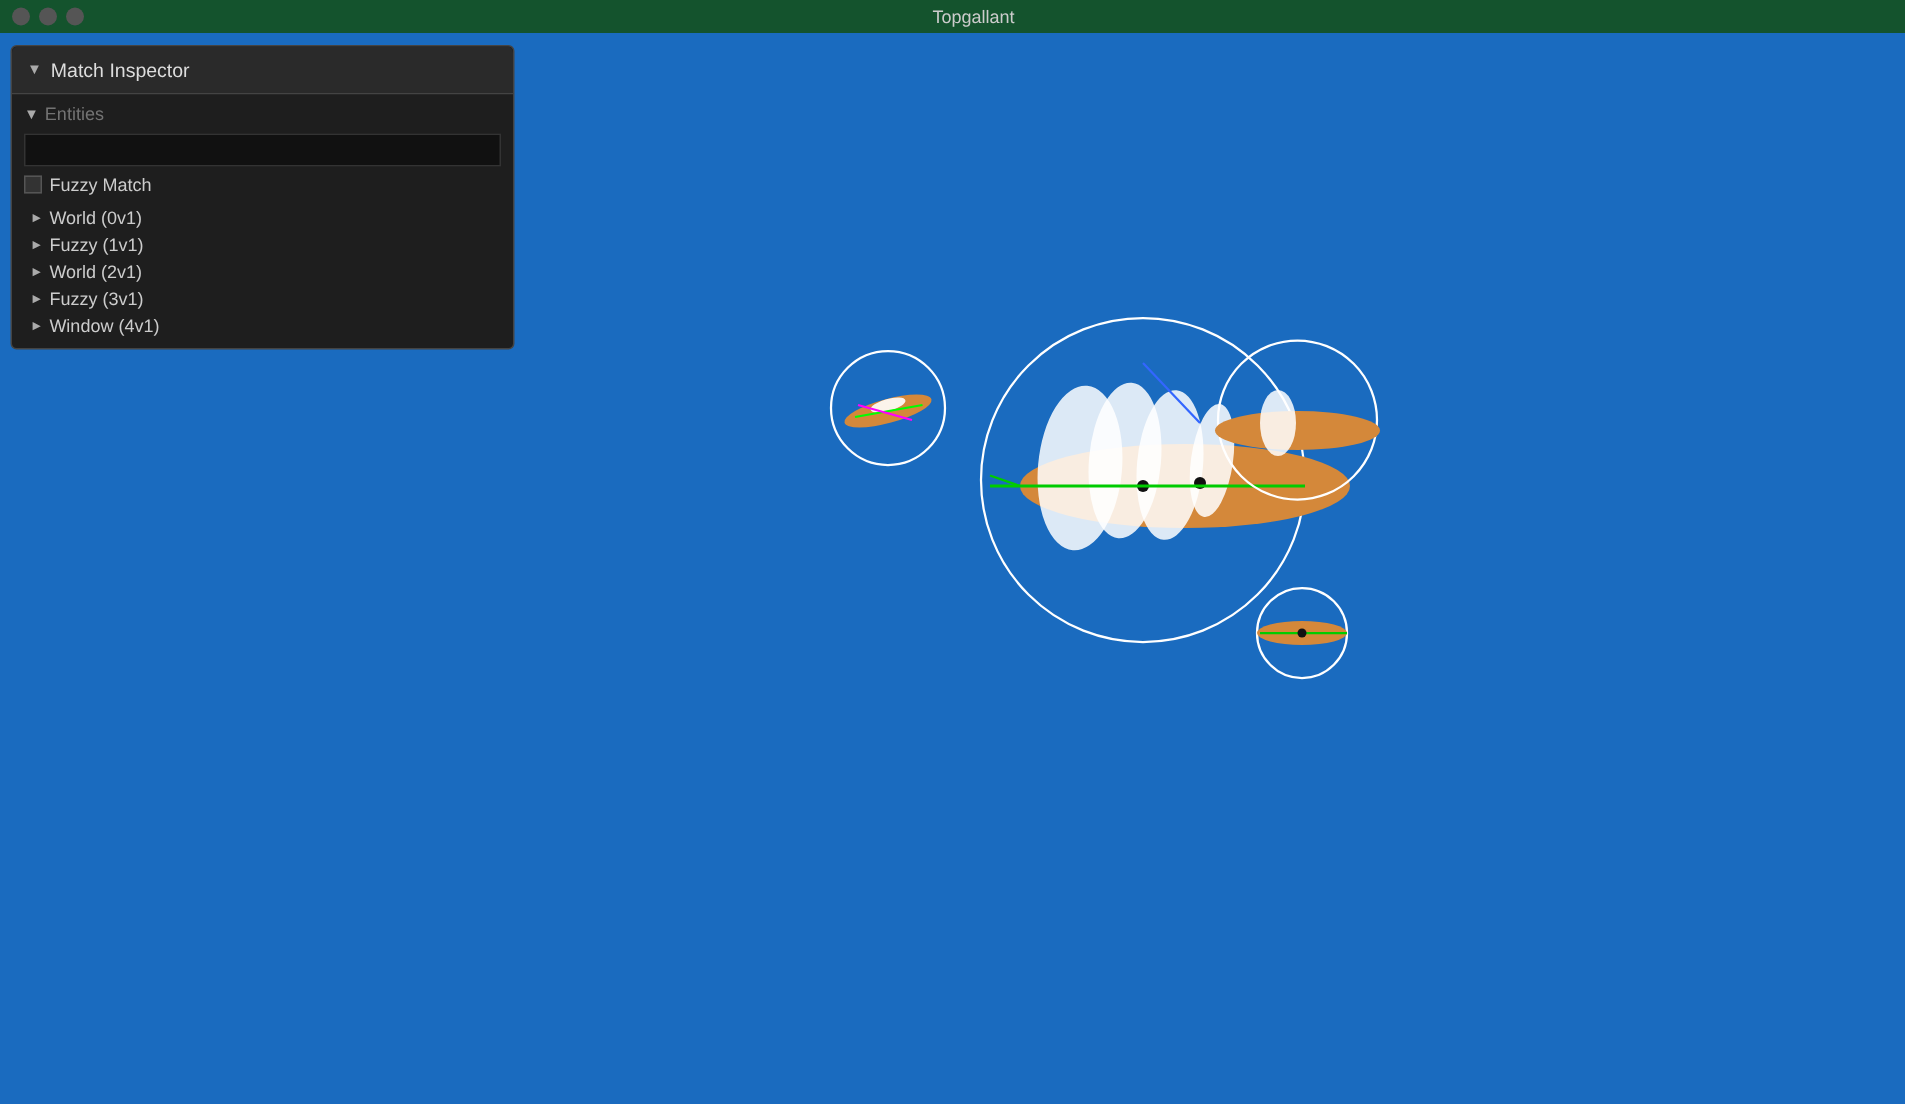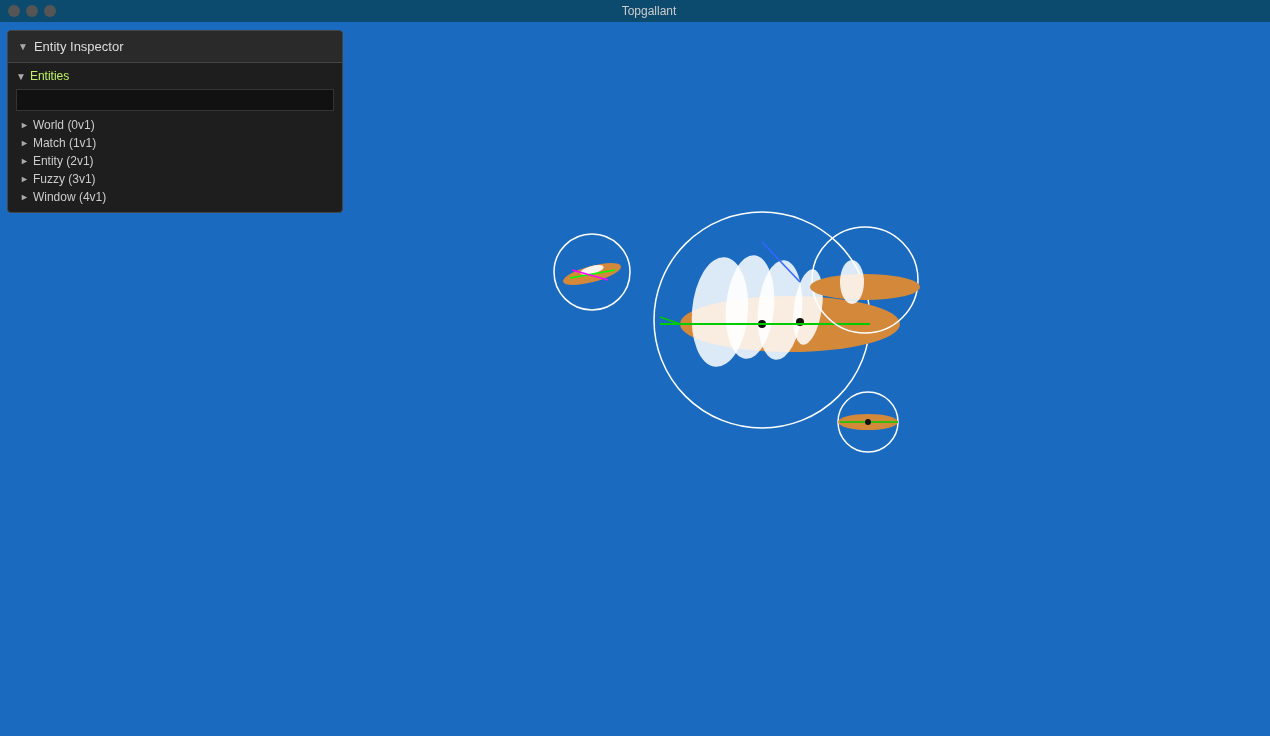--- a/index.html
+++ b/index.html
@@ -9,21 +9,21 @@
       background: #1a6bbf;
       font-family: -apple-system, BlinkMacSystemFont, 'Helvetica Neue', Arial, sans-serif;
       overflow: hidden;
       position: relative;
     }
 
     
     #titlebar {
       width: 100%;
       height: 22px;
-      background: #0c4a6e;
+      background: #14532d;
       display: flex;
       align-items: center;
       justify-content: center;
       position: relative;
       padding-left: 28px;
     }
     #titlebar-title {
       color: #ccc;
       font-size: 12px;
     }
@@ -81,21 +81,21 @@
       display: flex;
       align-items: center;
       gap: 4px;
       margin-bottom: 6px;
     }
     #entities-arrow {
       color: #aaa;
       font-size: 10px;
     }
     #entities-label {
-      color: #bef264;
+      color: #737373;
       font-size: 12px;
     }
 
     #search-input {
       width: 100%;
       background: #111;
       border: 1px solid #333;
       color: #ddd;
       padding: 3px 5px;
       font-size: 12px;
@@ -211,44 +211,48 @@
 
     <line x1="840" y1="400" x2="898" y2="400" stroke="#00cc00" stroke-width="1.5"></line>
 
     <circle cx="868" cy="400" r="3" fill="#111"></circle>
   </svg>
 </div>
 
 <div id="inspector-panel">
   <div id="inspector-header">
     <span id="inspector-header-arrow">▼</span>
-    <span id="inspector-title">Entity Inspector</span>
+    <span id="inspector-title">Match Inspector</span>
   </div>
 
   <div id="entities-section">
     <div id="entities-header">
       <span id="entities-arrow">▼</span>
       <span id="entities-label">Entities</span>
     </div>
 
     <input id="search-input" type="text" value="" style="">
 
+    <div id="fuzzy-match-row">
+      <input type="checkbox" id="fuzzy-checkbox" style="">
+      <label id="fuzzy-label" for="fuzzy-checkbox">Fuzzy Match</label>
+    </div>
 
     <div id="entity-list">
     <div class="entity-item">
           <span class="entity-arrow">►</span>
           <span>World (0v1)</span>
         </div>
         <div class="entity-item">
           <span class="entity-arrow">►</span>
-          <span>Match (1v1)</span>
-        </div>
-        <div class="entity-item">
-          <span class="entity-arrow">►</span>
-          <span>Entity (2v1)</span>
+          <span>Fuzzy (1v1)</span>
+        </div>
+        <div class="entity-item">
+          <span class="entity-arrow">►</span>
+          <span>World (2v1)</span>
         </div>
         <div class="entity-item">
           <span class="entity-arrow">►</span>
           <span>Fuzzy (3v1)</span>
         </div>
         <div class="entity-item">
           <span class="entity-arrow">►</span>
           <span>Window (4v1)</span>
         </div>
       </div>

